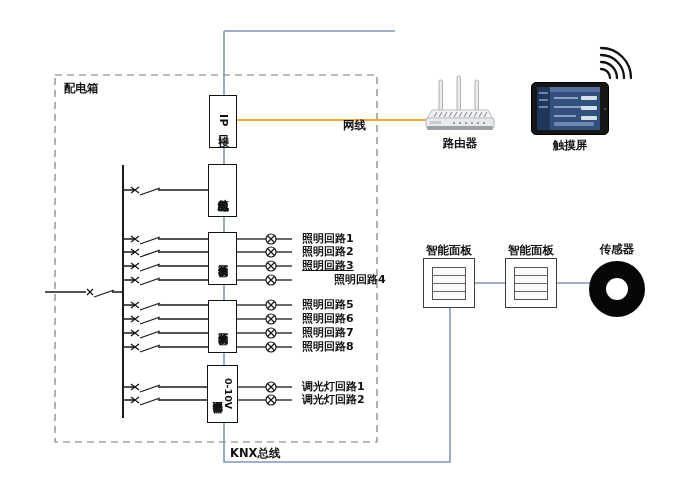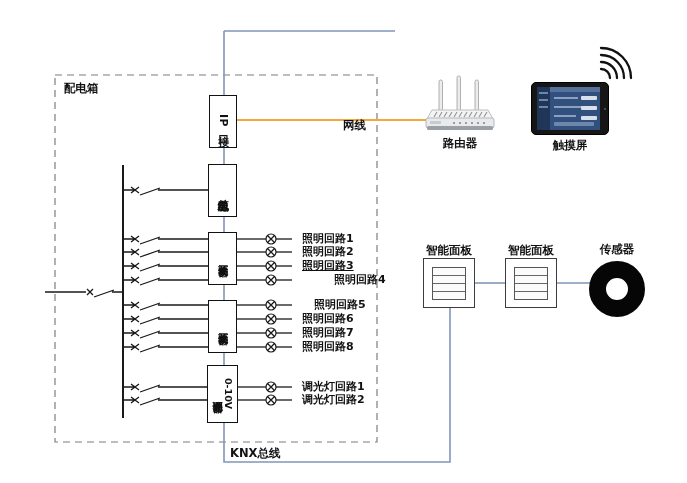--- a/index.html
+++ b/index.html
@@ -148,21 +148,21 @@
   </div>
   <div class="vbox" style="left:207px; top:365px; width:31px; height:58px; gap:1px;">
     <span class="vtext" style="font-size:10px;">调光驱动器</span>
     <span class="vtext small">0-10V</span>
   </div>
 
   <div class="circuit-label" style="top:232px;">照明回路1</div>
   <div class="circuit-label" style="top:245px;">照明回路2</div>
   <div class="circuit-label" style="top:259px;text-decoration:underline;">照明回路3</div>
   <div class="circuit-label" style="top:273px;margin-left:32px;">照明回路4</div>
-  <div class="circuit-label" style="top:298px;margin-left:12px;">照明回路5</div>
+  <div class="circuit-label" style="top:298px;">照明回路5</div>
   <div class="circuit-label" style="top:312px;">照明回路6</div>
   <div class="circuit-label" style="top:326px;">照明回路7</div>
   <div class="circuit-label" style="top:340px;">照明回路8</div>
   <div class="circuit-label" style="top:380px;">调光灯回路1</div>
   <div class="circuit-label" style="top:393px;">调光灯回路2</div>
 
   <div class="device" style="left:424px; top:73px; width:72px; height:64px;">
     <svg width="72" height="64">
       <rect x="15" y="7" width="3.5" height="32" rx="1.7" fill="#ececec" stroke="#a0a0a0" stroke-width="0.8"></rect>
       <rect x="33" y="3" width="3.5" height="36" rx="1.7" fill="#ececec" stroke="#a0a0a0" stroke-width="0.8"></rect>

